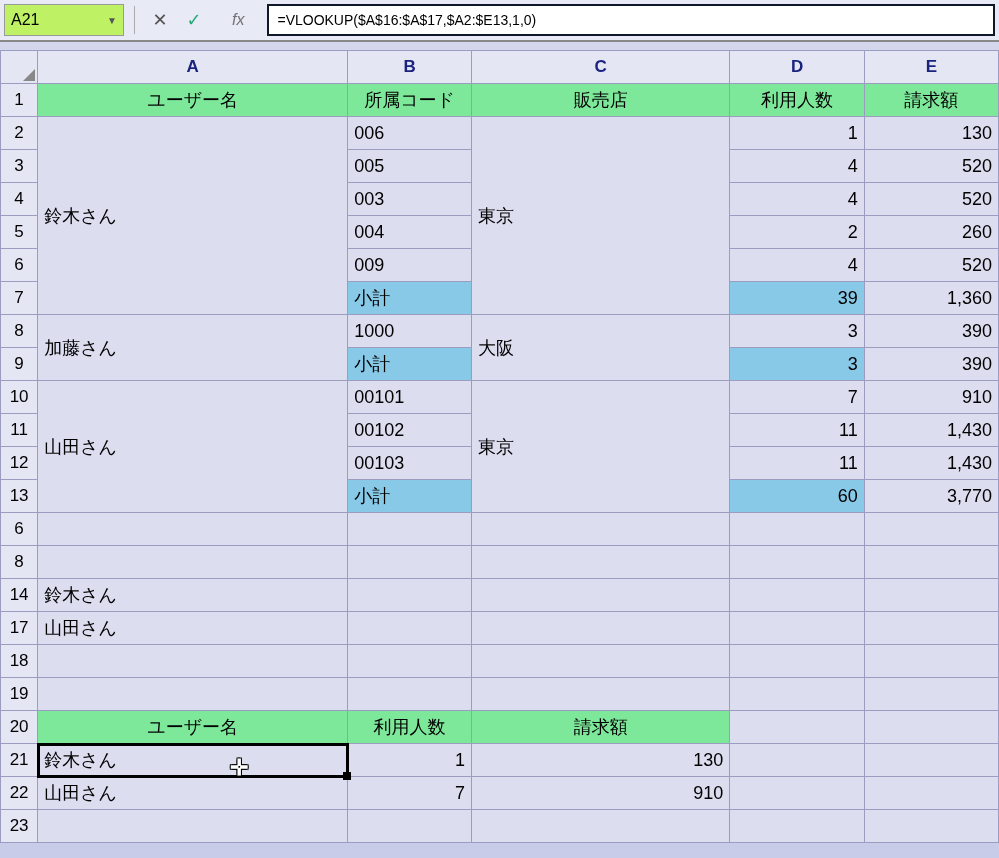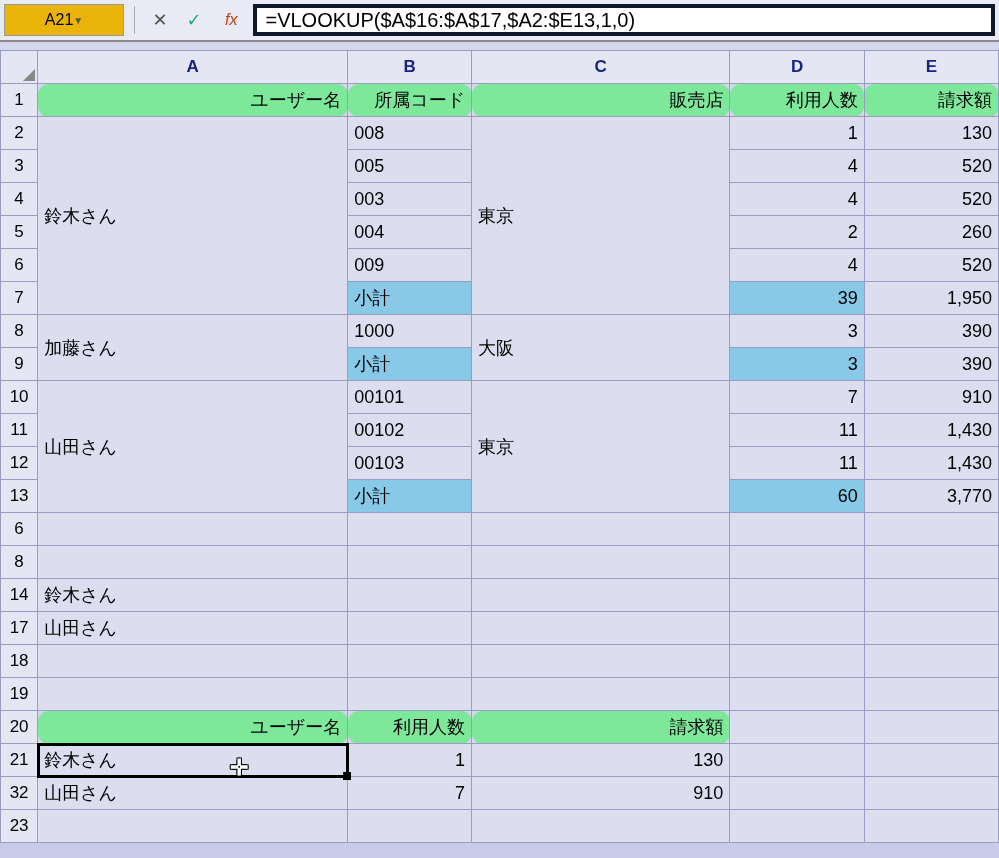--- a/index.html
+++ b/index.html
@@ -16,48 +16,48 @@
       align-items: center;
       background: #e8eaf5;
       border-bottom: 2px solid #888;
       height: 42px;
       padding: 2px 4px;
       gap: 4px;
     }
     .name-box {
       width: 120px;
       height: 32px;
-      background: #eab308;
+      background: #bef264;
       border: 1px solid #999;
       display: flex;
       align-items: center;
-      justify-content: center;
+      justify-content: space-between;
       padding: 0 6px;
       font-size: 16px;
     }
     .name-box-arrow { font-size: 10px; color: #555; }
     .separator { width: 1px; height: 28px; background: #aaa; margin: 0 6px; }
     .fbar-btn {
       width: 30px;
       height: 30px;
       display: flex;
       align-items: center;
       justify-content: center;
       color: #555;
       font-size: 18px;
     }
     .fbar-btn.check { color: #2a7; }
-    .fx-label { font-style: italic; font-size: 16px; color: #c2410c; margin: 0 12px; }
+    .fx-label { font-style: italic; font-size: 16px; color: #737373; margin: 0 19px; }
     .formula-input {
       flex: 1;
       height: 32px;
       background: #fff;
-      border: 4px solid #0f172a;
+      border: 2px solid #0f172a;
       padding: 4px 8px;
-      font-size: 20px;
+      font-size: 14px;
       font-family: inherit;
       color: #000;
     }
     .sheet-area {
       position: relative;
       background: #d4d6ec;
       padding-top: 8px;
     }
     table.sheet {
       border-collapse: collapse;
@@ -108,21 +108,21 @@
     .col-E { width: 130px; }
     .hdr-green {
       background: #7de89a !important;
       text-align: center;
       font-weight: bold;
       color: #000;
     }
     .subtotal-cell { background: #88c9e8 !important; }
     .txt-left { text-align: left; }
     .txt-right { text-align: right; }
-    .txt-center { text-align: right; border-radius: 11px; }
+    .txt-center { text-align: center; }
     .selected-cell {
       outline: 3px solid #000;
       outline-offset: -2px;
       position: relative;
     }
     .selected-cell::after {
       content: '';
       position: absolute;
       right: -4px;
       bottom: -4px;
@@ -170,21 +170,21 @@
       <td class="hdr-green txt-center">ユーザー名</td>
       <td class="hdr-green txt-center">所属コード</td>
       <td class="hdr-green txt-center">販売店</td>
       <td class="hdr-green txt-center">利用人数</td>
       <td class="hdr-green txt-center">請求額</td>
     </tr>
 
     <tr>
       <td class="row-header">2</td>
       <td rowspan="6" class="txt-left">鈴木さん</td>
-      <td class="txt-left">008</td>
+      <td class="txt-left">006</td>
       <td rowspan="6" class="txt-left">東京</td>
       <td class="txt-right">1</td>
       <td class="txt-right">130</td>
     </tr>
     <tr>
       <td class="row-header">3</td>
       <td class="txt-left">005</td>
       <td class="txt-right">4</td>
       <td class="txt-right">520</td>
     </tr>
@@ -203,21 +203,21 @@
     <tr>
       <td class="row-header">6</td>
       <td class="txt-left">009</td>
       <td class="txt-right">4</td>
       <td class="txt-right">520</td>
     </tr>
     <tr>
       <td class="row-header">7</td>
       <td class="subtotal-cell txt-left">小計</td>
       <td class="subtotal-cell txt-right">39</td>
-      <td class="txt-right">1,950</td>
+      <td class="txt-right">1,360</td>
     </tr>
 
     <tr>
       <td class="row-header">8</td>
       <td rowspan="2" class="txt-left">加藤さん</td>
       <td class="txt-left">1000</td>
       <td rowspan="2" class="txt-left">大阪</td>
       <td class="txt-right">3</td>
       <td class="txt-right">390</td>
     </tr>
@@ -314,21 +314,21 @@
     </tr>
     <tr>
       <td class="row-header">21</td>
       <td class="txt-left selected-cell">鈴木さん</td>
       <td class="txt-right">1</td>
       <td class="txt-right">130</td>
       <td></td>
       <td></td>
     </tr>
     <tr>
-      <td class="row-header">32</td>
+      <td class="row-header">22</td>
       <td class="txt-left">山田さん</td>
       <td class="txt-right">7</td>
       <td class="txt-right">910</td>
       <td></td>
       <td></td>
     </tr>
     <tr>
           <td class="row-header">23</td>
           <td></td>
           <td></td>

